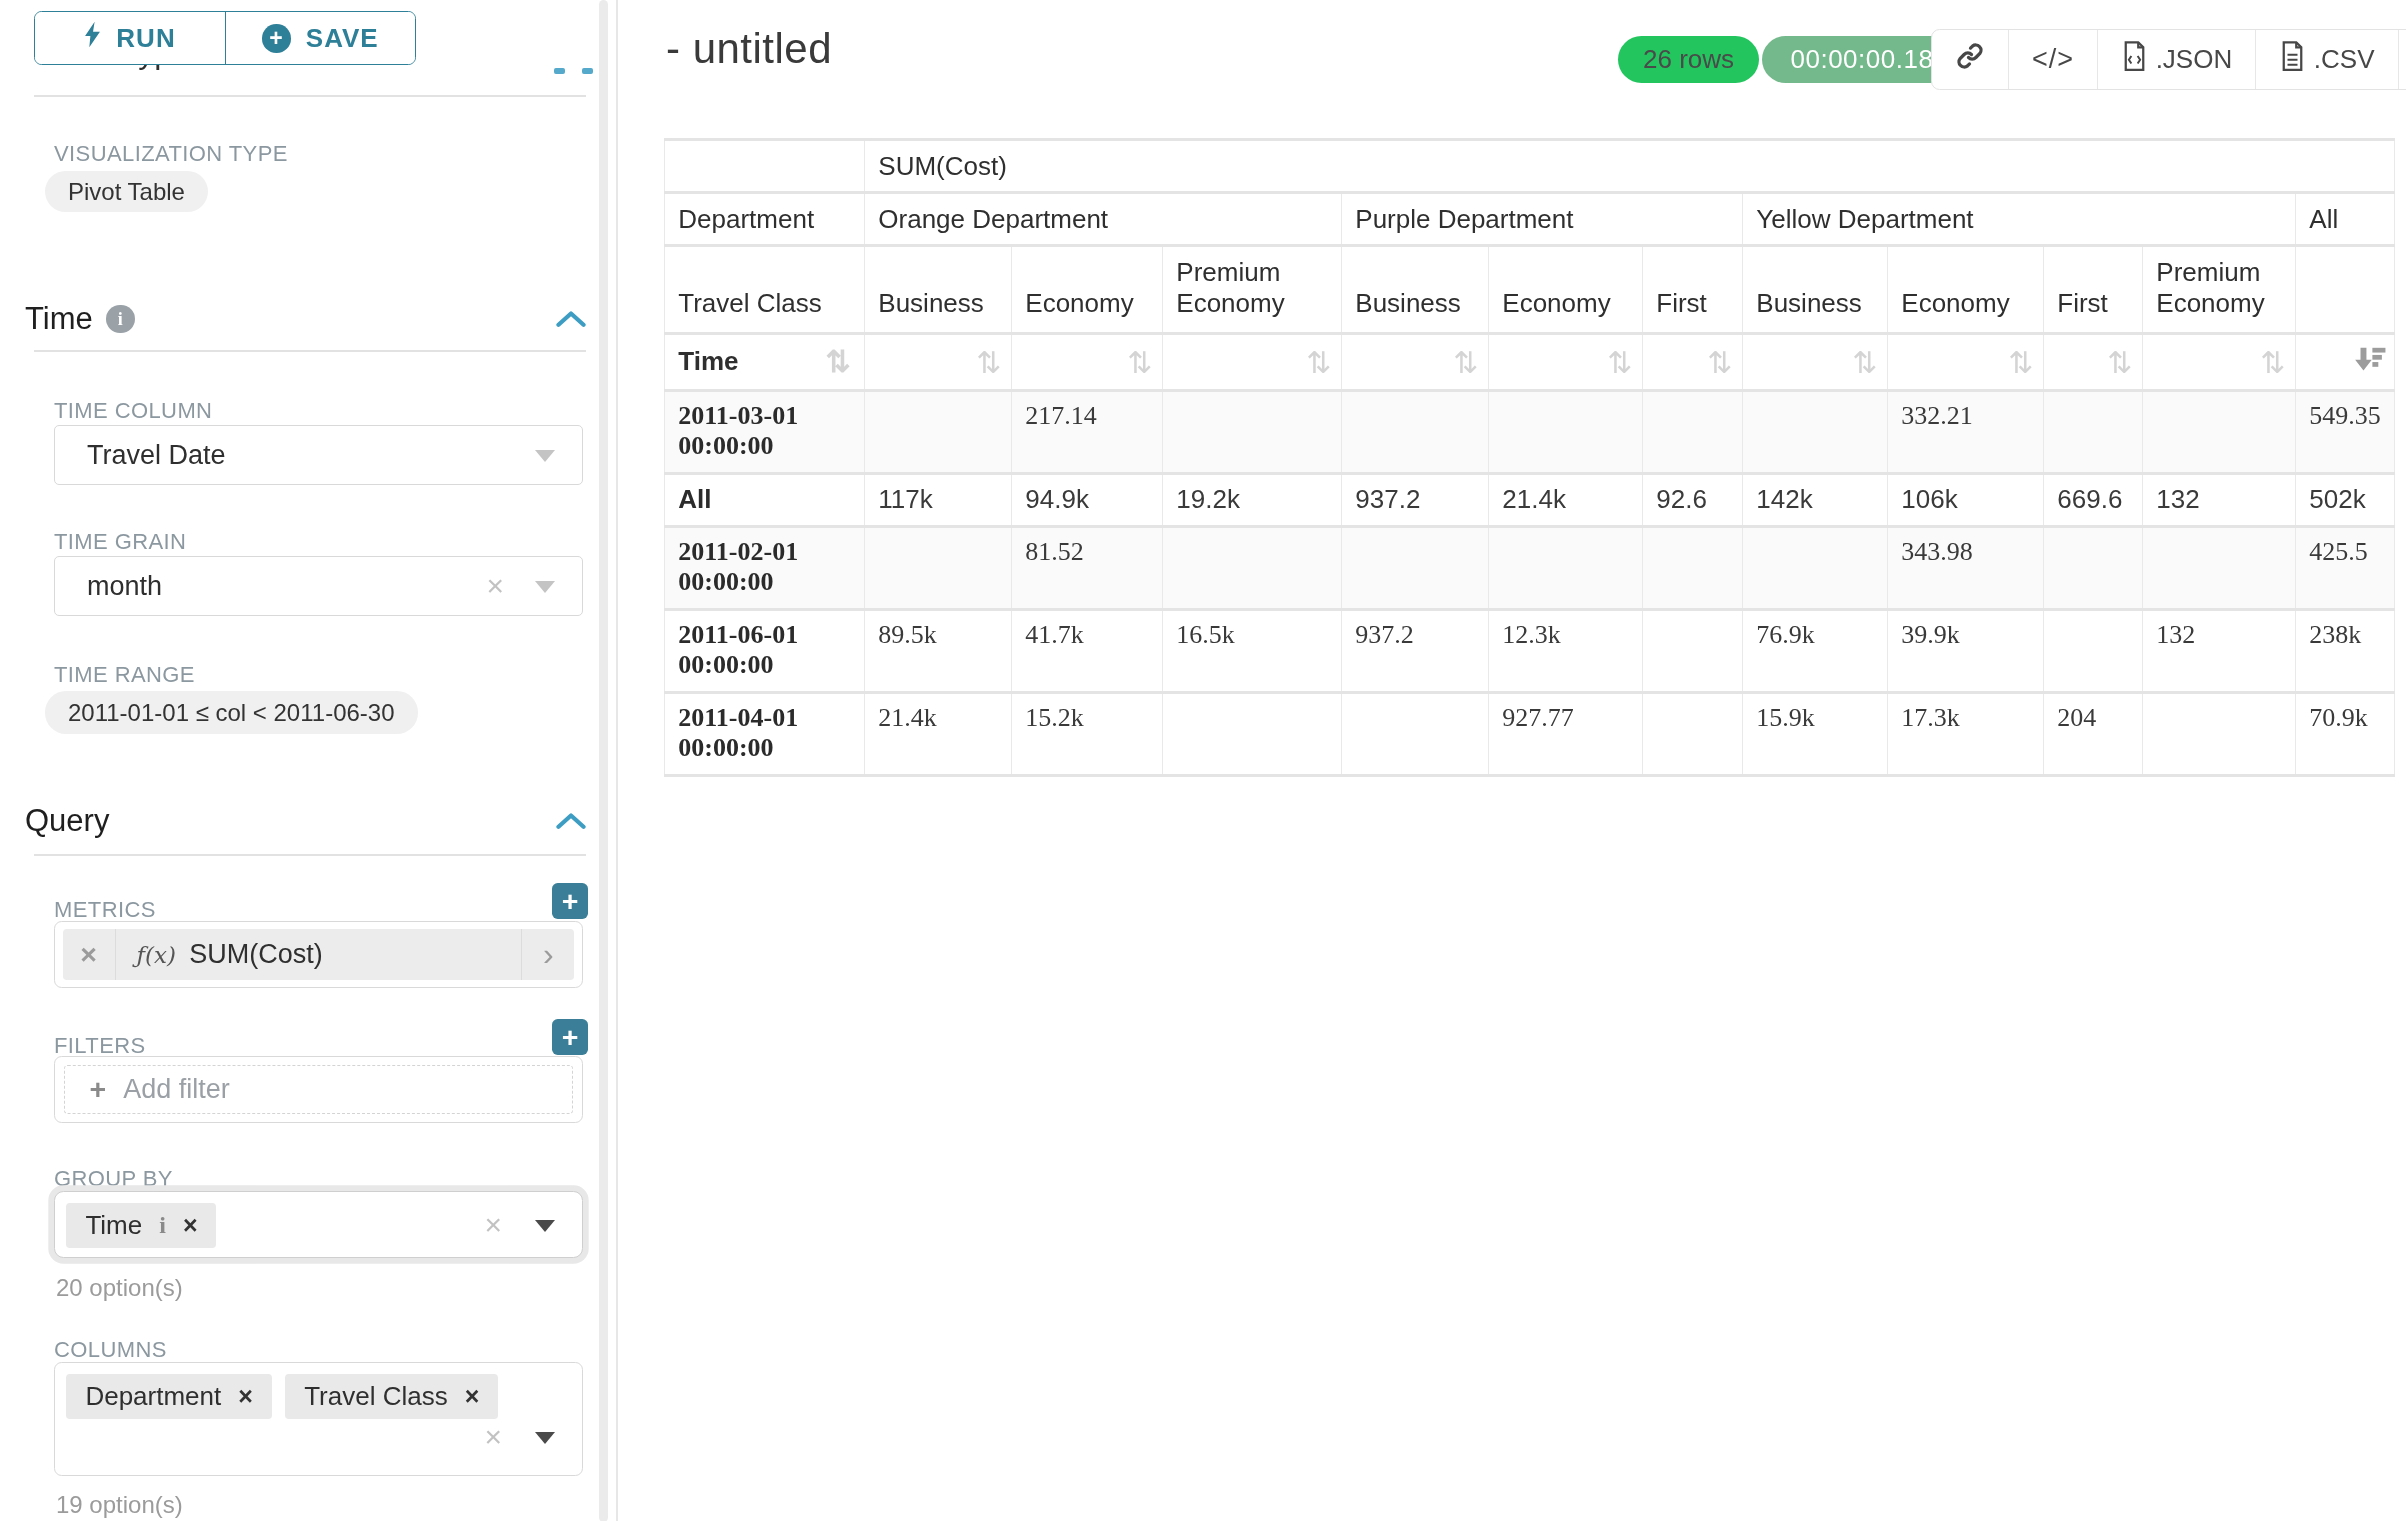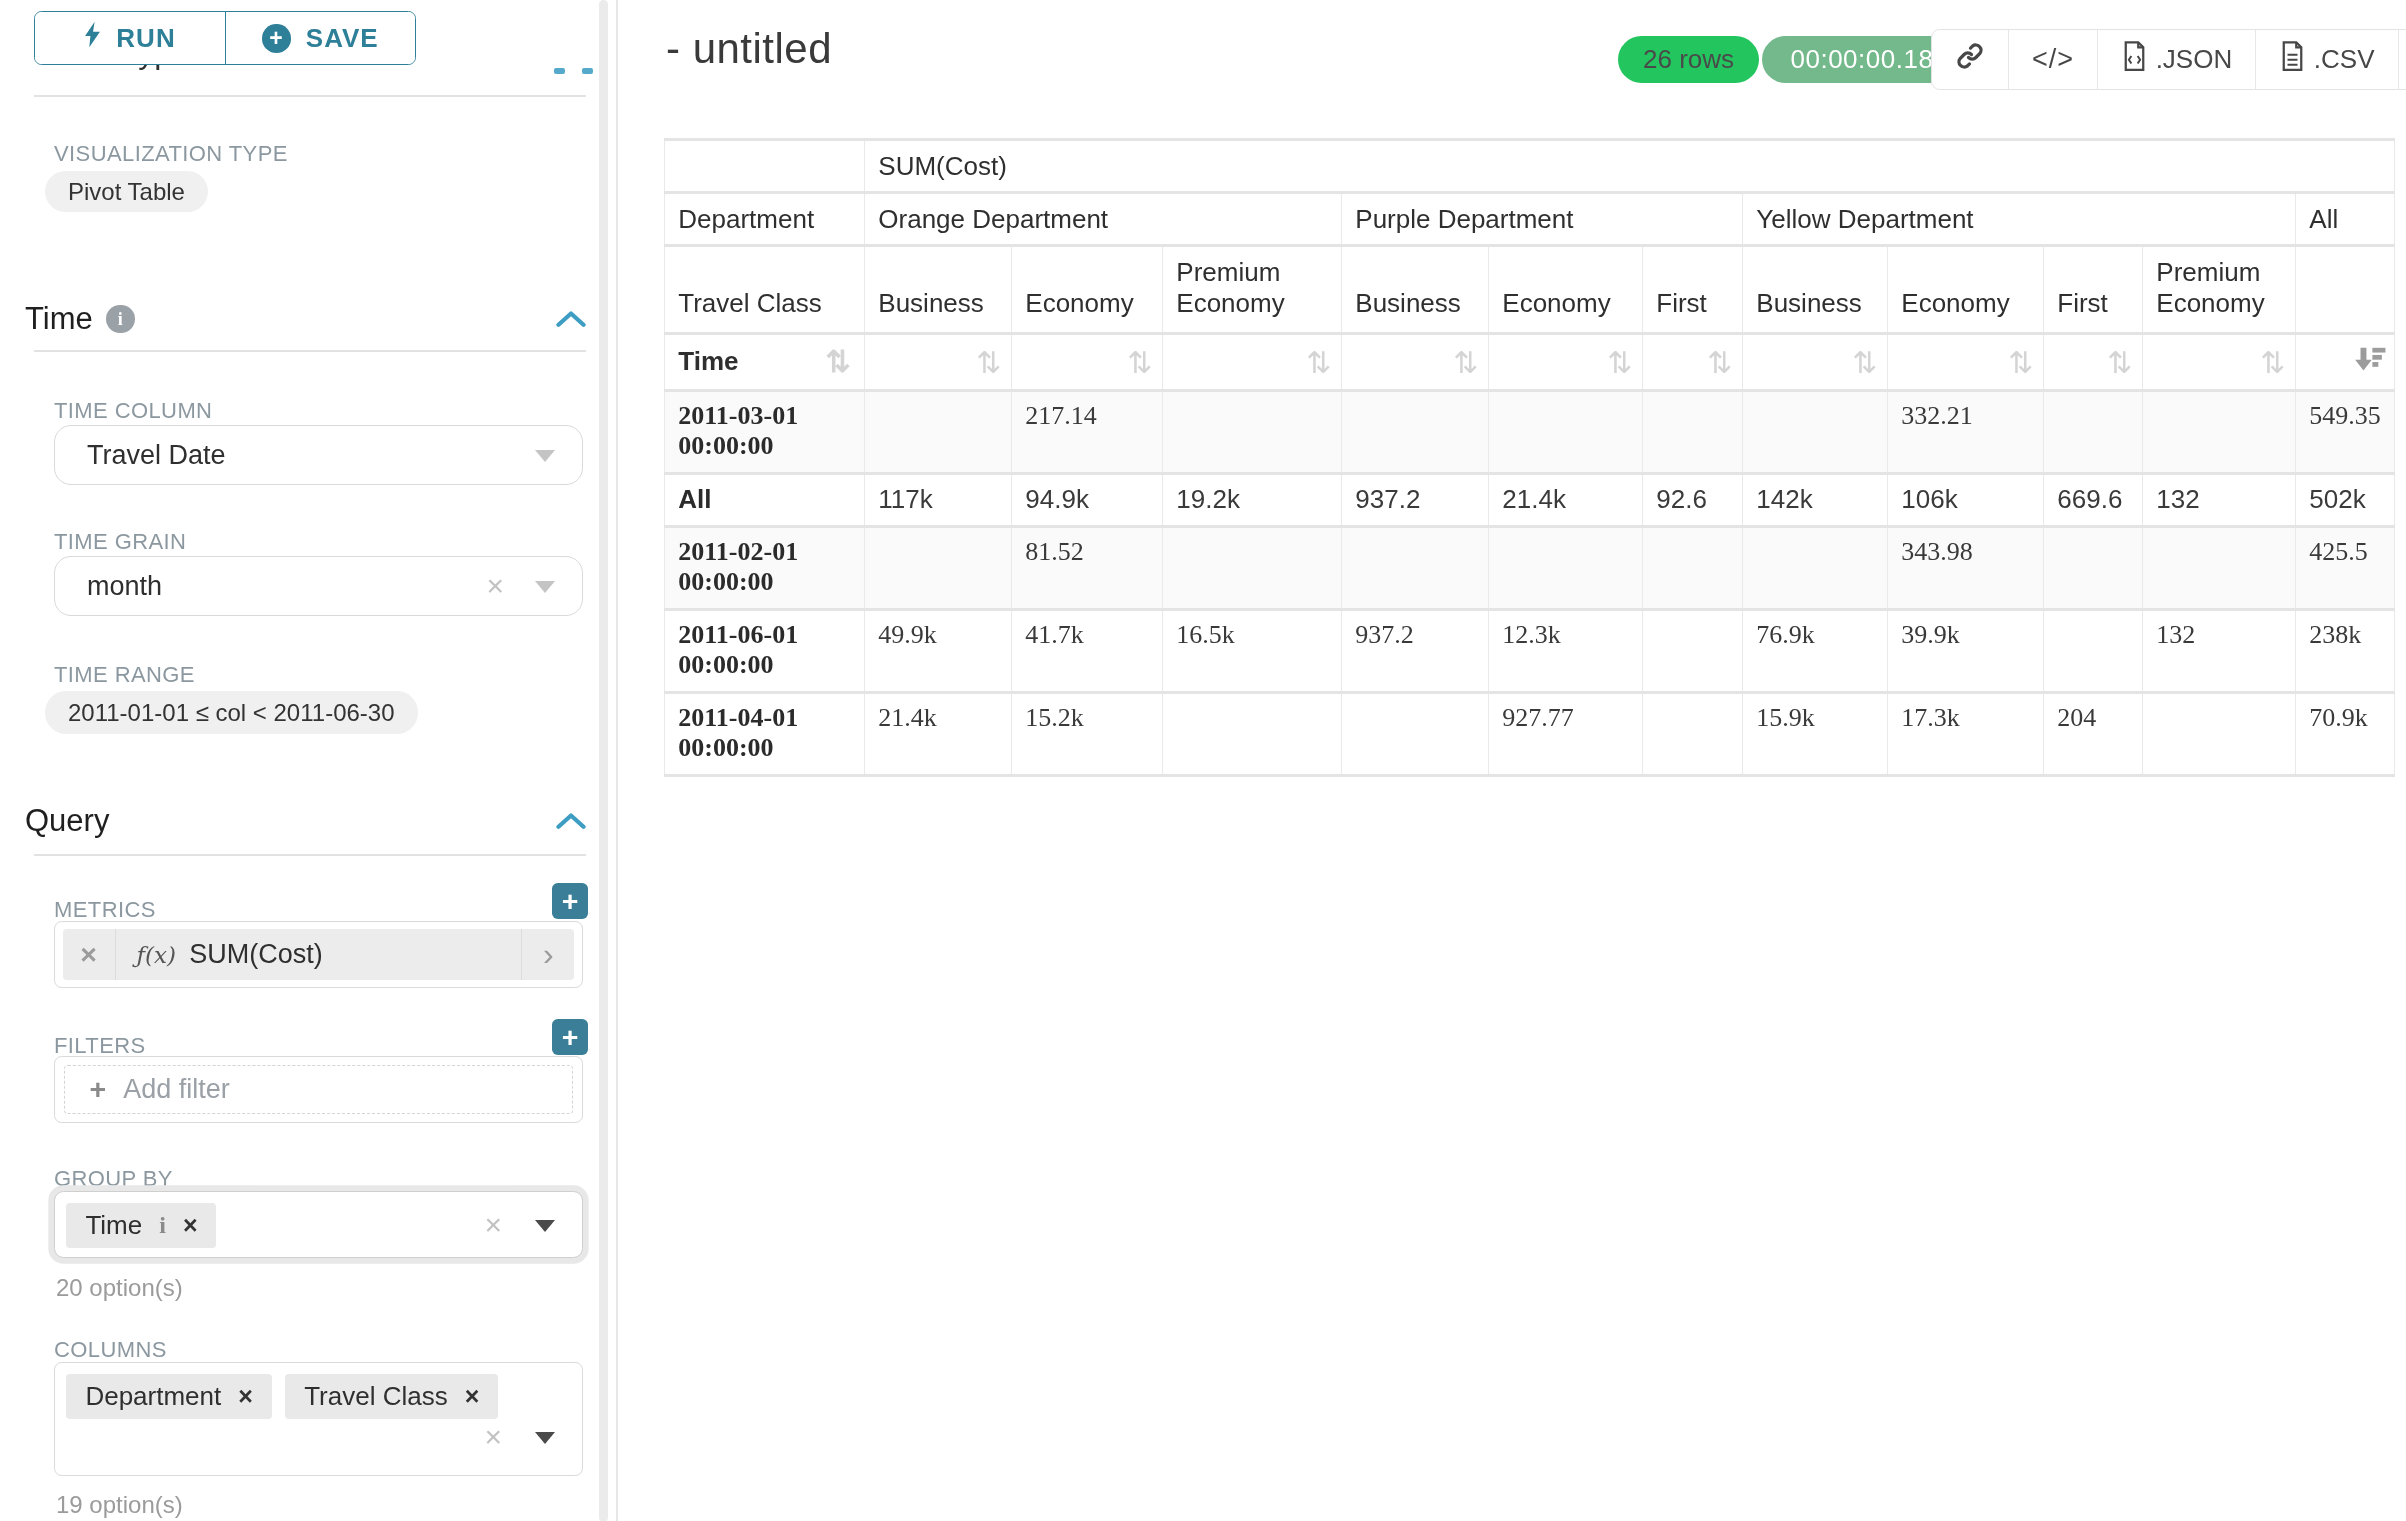--- a/index.html
+++ b/index.html
@@ -19,21 +19,21 @@
   .mini-dot { position:absolute; width:11.4px; height:5.7px; background:#55a9cb; border-radius:1.9px; z-index:3; }
   .rule { position:absolute; left:34px; width:552px; height:1.9px; background:#e2e2e2; }
 
   .ctl-label { position:absolute; left:54px; font-size:22px; color:#8c98a0; letter-spacing:0.4px; }
   .gray-pill { position:absolute; display:inline-flex; align-items:center; background:#f0f0f0; border-radius:21px; padding:0 23px; height:41px; font-size:24px; color:#333; white-space:nowrap; }
 
   .section-title { position:absolute; left:25px; font-size:31px; color:#1f1f1f; display:flex; align-items:center; gap:13.3px; }
   .info-circle { width:28.5px; height:28.5px; border-radius:50%; background:#9aa2a8; color:#fff; display:inline-flex; align-items:center; justify-content:center; font-size:18px; font-weight:700; font-family:"Liberation Serif",serif; }
   .sec-chevron { position:absolute; left:556px; width:30px; height:19px; cursor:pointer; }
 
-  .select-box { position:absolute; left:54px; width:529px; background:#fff; border:1px solid #d9d9d9; border-radius:17px; }
+  .select-box { position:absolute; left:54px; width:529px; background:#fff; border:1px solid #d9d9d9; border-radius:5px; }
   .select-box .value { position:absolute; left:32px; top:50%; transform:translateY(-50%); font-size:27px; color:#2f2f2f; }
   .caret { position:absolute; width:0; height:0; border-left:10.5px solid transparent; border-right:10.5px solid transparent; border-top:12.4px solid #c4c4c4; top:50%; margin-top:-4.8px; }
   .caret.dark { border-top-color:#4a4a4a; }
   .clear-x { position:absolute; font-size:30px; color:#c2c2c2; top:50%; transform:translateY(-50%); cursor:pointer; }
 
   .add-btn { position:absolute; left:552px; width:36px; height:36px; background:#3a7f97; border-radius:5.7px; color:#fff; font-size:28.5px; font-weight:700; display:flex; align-items:center; justify-content:center; cursor:pointer; }
 
   .metric-outer { position:absolute; left:54px; width:529px; height:67px; border:1px solid #d9d9d9; border-radius:7.6px; background:#fff; }
   .metric-pill { position:absolute; left:7.6px; right:7.6px; top:6.7px; bottom:6.7px; background:#ececec; border-radius:3.8px; display:flex; align-items:center; overflow:hidden; }
   .metric-x { width:53px; height:100%; display:flex; align-items:center; justify-content:center; color:#9b9b9b; font-size:28.5px; font-weight:700; border-right:1.9px solid #dcdcdc; cursor:pointer; }
@@ -379,21 +379,21 @@
           <td></td>
           <td></td>
           <td></td>
           <td>343.98</td>
           <td></td>
           <td></td>
           <td>425.5</td>
         </tr>
         <tr class="r-tall">
           <th class="rowhdr">2011-06-01 00:00:00</th>
-          <td>49.9k</td>
+          <td>89.5k</td>
           <td>41.7k</td>
           <td>16.5k</td>
           <td>937.2</td>
           <td>12.3k</td>
           <td></td>
           <td>76.9k</td>
           <td>39.9k</td>
           <td></td>
           <td>132</td>
           <td>238k</td>

